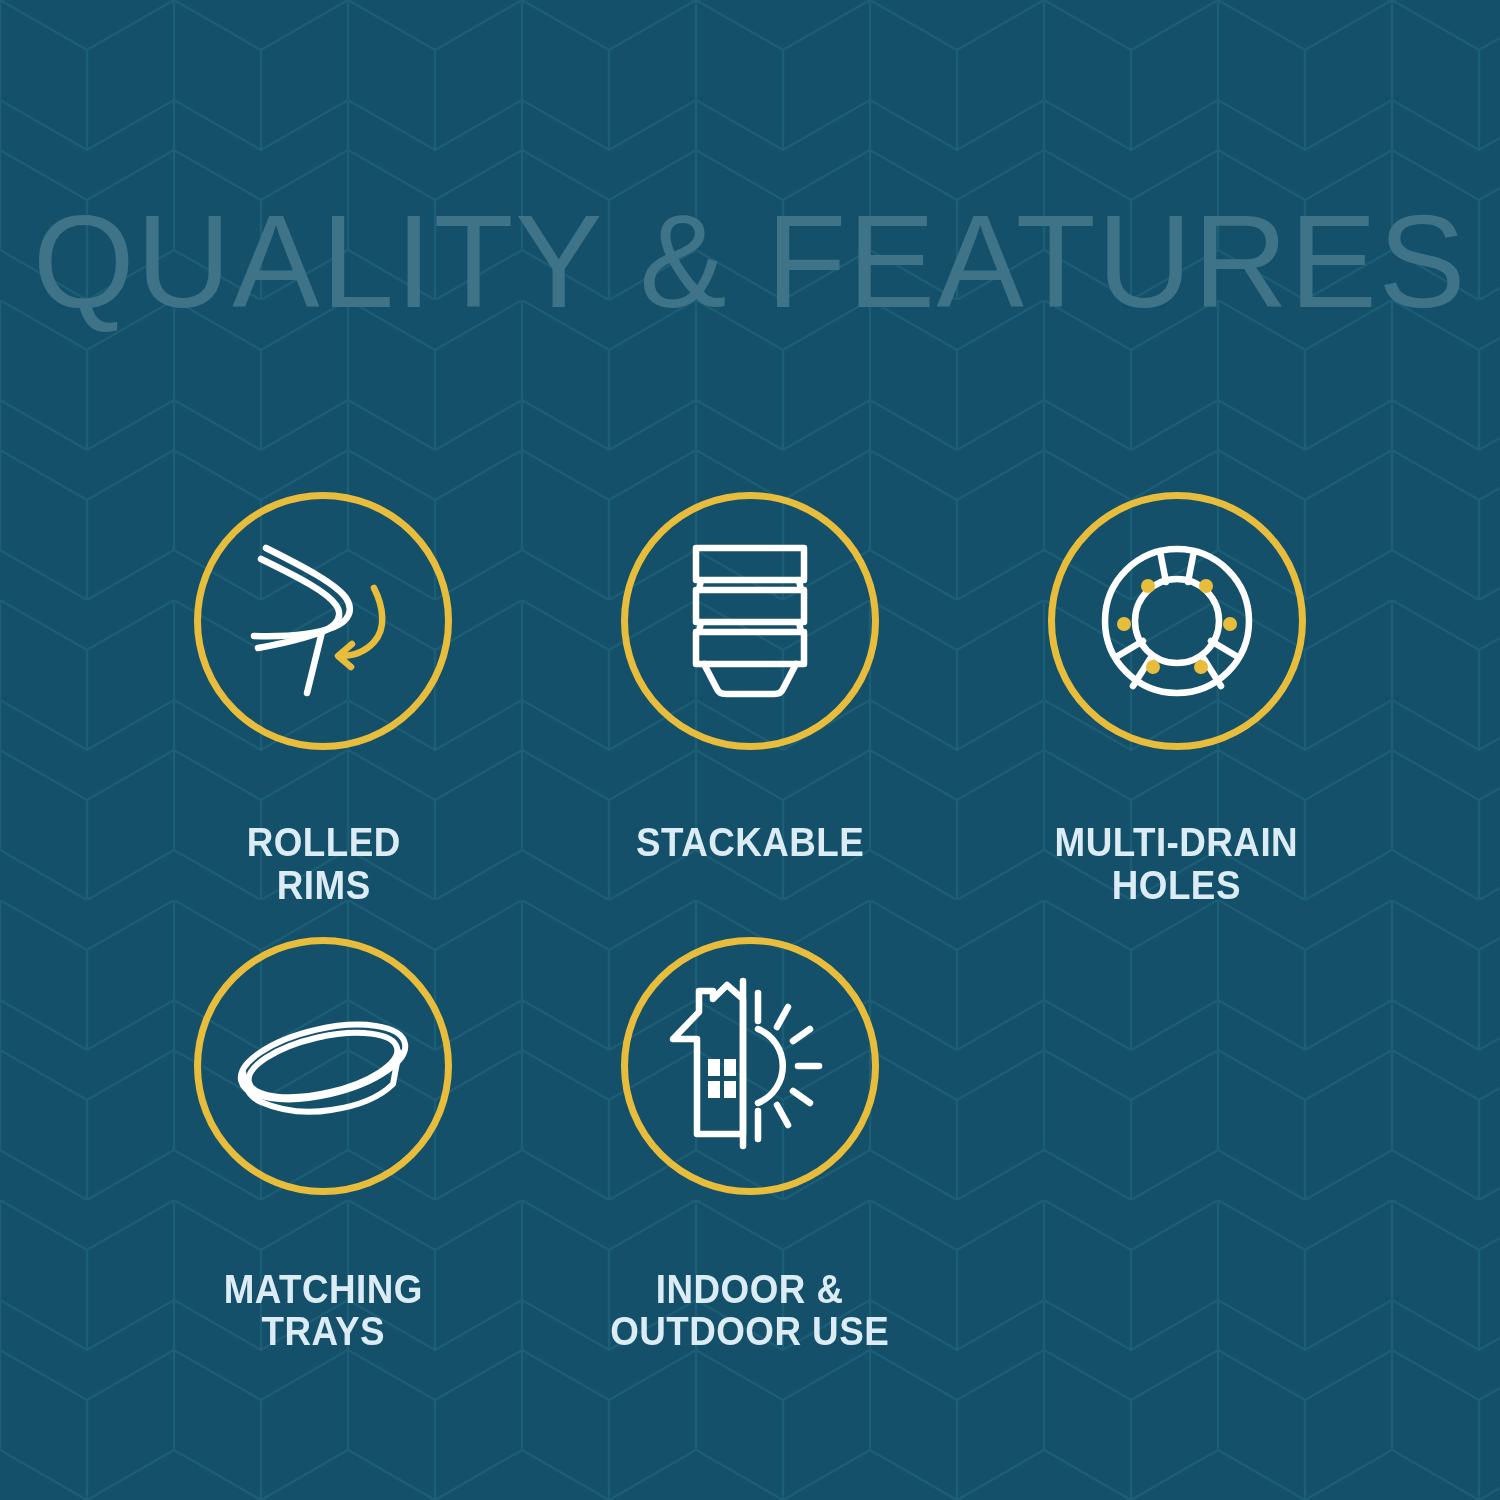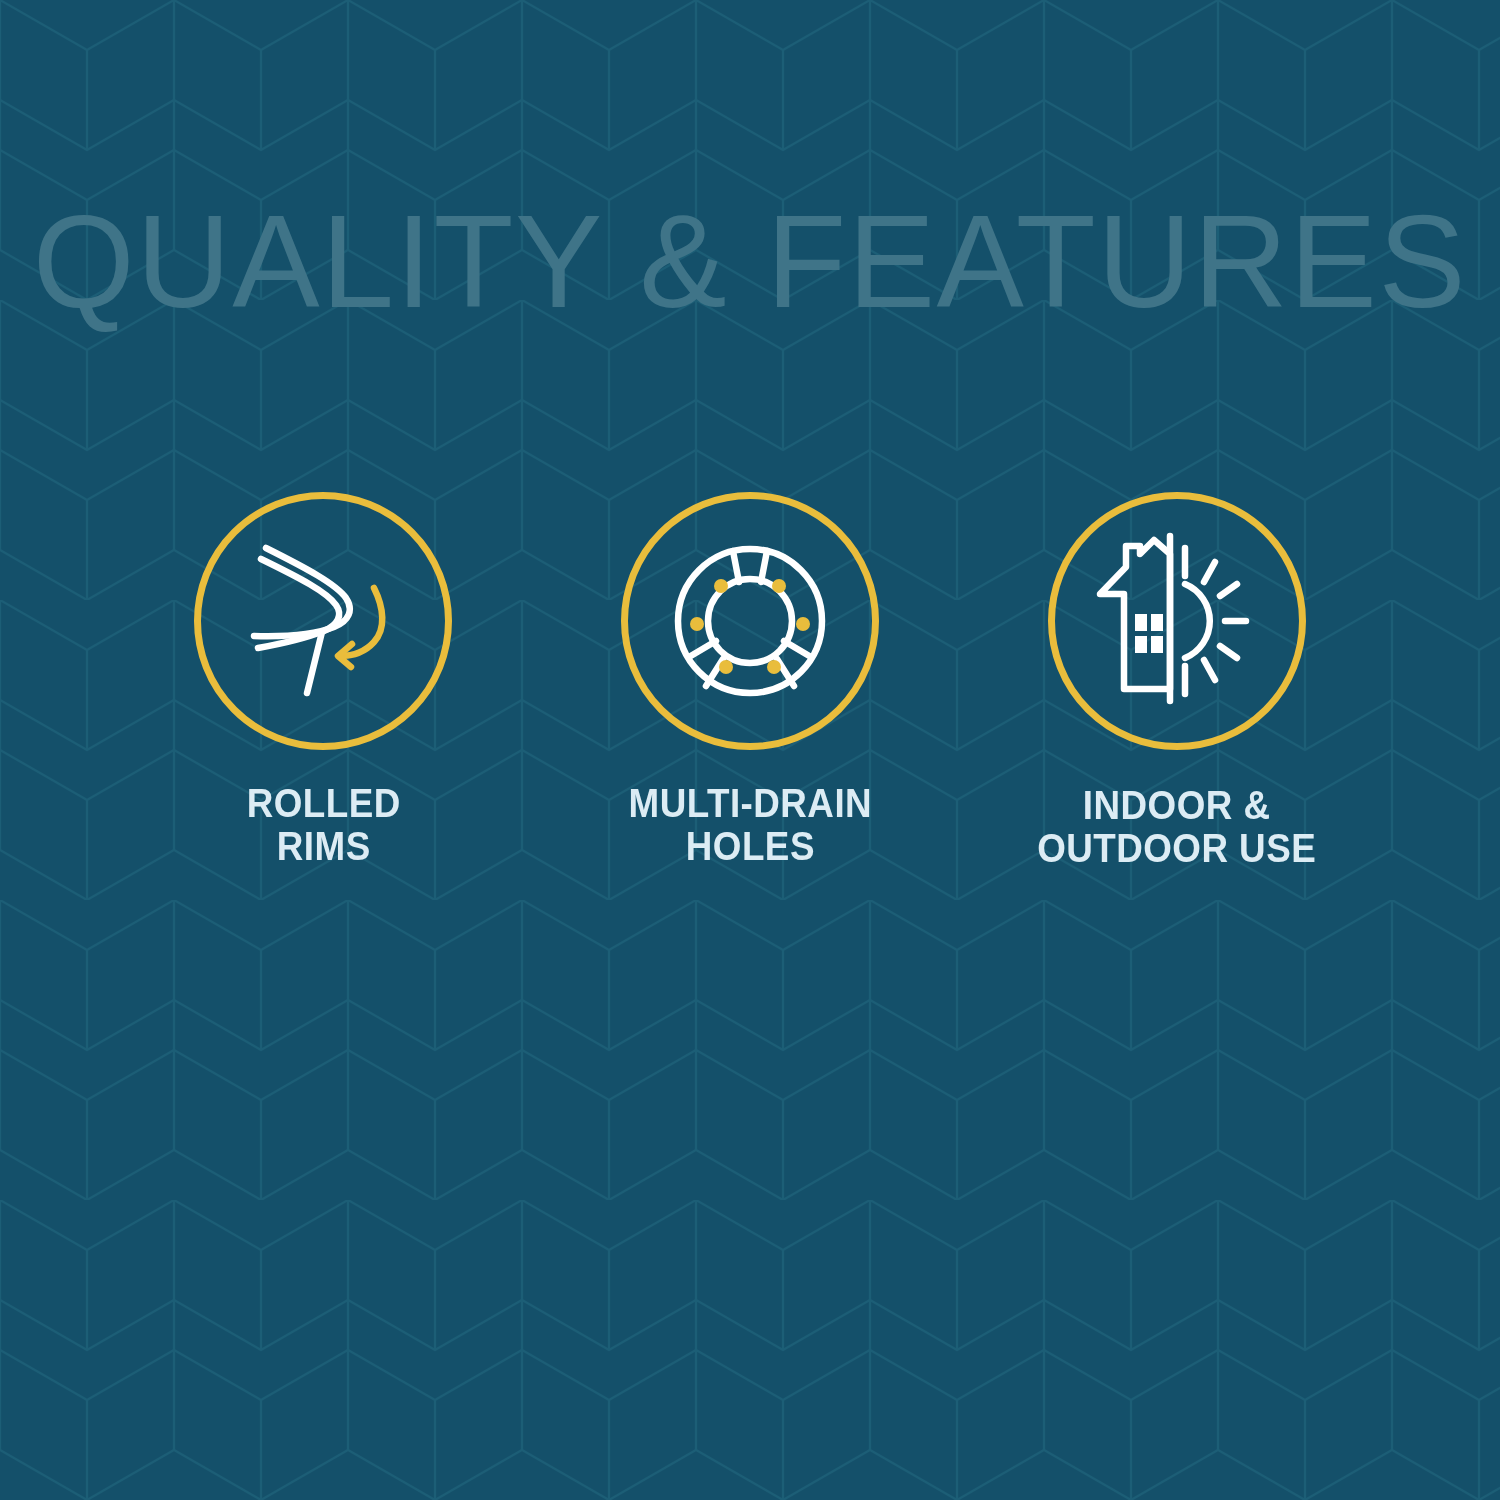--- a/index.html
+++ b/index.html
@@ -24,21 +24,21 @@
   }
 
   .grid{
     position:absolute;top:492px;left:110px;width:1280px;
     display:grid;
     grid-template-columns:repeat(3,1fr);
     grid-template-rows:auto auto;
     row-gap:30px;
   }
   .cell{
-    display:flex;flex-direction:column;align-items:center;
+    display:flex;flex-direction:column;align-items:center;gap:39px;
   }
   .badge{
     width:258px;height:258px;border-radius:50%;
     border:7px solid #e9bd3c;
     box-sizing:border-box;
     display:flex;align-items:center;justify-content:center;
     position:relative;
   }
   .badge svg{display:block;}
   .label{
@@ -98,20 +98,37 @@
           <g fill="none" stroke="#e9bd3c" stroke-width="6.5" stroke-linecap="round" stroke-linejoin="round">
             <path d="M146 62 C156 82 158 103 146 116 C137 126 124 130 112 130"></path>
             <path d="M124 118 L110 130 L123 141"></path>
           </g>
         </svg>
       </div>
       <div class="label">ROLLED
 RIMS</div>
     </div>
 
+    <div class="cell">
+      <div class="badge">
+        <svg width="190" height="190" viewBox="0 0 190 190">
+          <g fill="none" stroke="#ffffff" stroke-width="6.5" stroke-linejoin="round">
+            <rect x="41" y="22" width="108" height="32"></rect>
+            <path d="M46 54 L44 64"></path>
+            <path d="M144 54 L146 64"></path>
+            <rect x="41" y="64" width="108" height="32"></rect>
+            <path d="M46 96 L44 106"></path>
+            <path d="M144 96 L146 106"></path>
+            <rect x="41" y="106" width="108" height="32"></rect>
+            <path d="M49 138 L62 163 Q64 168 71 168 L119 168 Q126 168 128 163 L141 138" stroke-linecap="round"></path>
+          </g>
+        </svg>
+      </div>
+      <div class="label">STACKABLE</div>
+    </div>
 
     <div class="cell">
       <div class="badge">
         <svg width="190" height="190" viewBox="0 0 190 190">
           <g fill="none" stroke="#ffffff" stroke-width="6.5" stroke-linecap="round" stroke-linejoin="round">
             <circle cx="95" cy="95" r="72"></circle>
             <circle cx="95" cy="95" r="42"></circle>
             <path d="M78 25 L84 56"></path>
             <path d="M112 25 L106 56"></path>
             <path d="M34 131 L61 115"></path>
@@ -126,20 +143,33 @@
             <circle cx="148" cy="98" r="7"></circle>
             <circle cx="71" cy="141" r="7"></circle>
             <circle cx="119" cy="141" r="7"></circle>
           </g>
         </svg>
       </div>
       <div class="label">MULTI-DRAIN
 HOLES</div>
     </div>
 
+    <div class="cell row2">
+      <div class="badge">
+        <svg width="200" height="200" viewBox="0 0 200 200">
+          <g fill="none" stroke="#ffffff" stroke-width="6" stroke-linecap="round" stroke-linejoin="round">
+            <ellipse cx="100" cy="96" rx="84" ry="33" transform="rotate(-13 100 96)"></ellipse>
+            <ellipse cx="100" cy="99" rx="76" ry="28" transform="rotate(-13 100 99)"></ellipse>
+            <path d="M20 106 L24 122 Q26 130 38 136 Q70 150 108 144 Q150 138 170 118 L176 86"></path>
+          </g>
+        </svg>
+      </div>
+      <div class="label">MATCHING
+TRAYS</div>
+    </div>
 
     <div class="cell row2">
       <div class="badge">
         <svg width="190" height="190" viewBox="0 0 190 190">
           <g fill="none" stroke="#ffffff" stroke-width="6.5" stroke-linecap="round" stroke-linejoin="round">
             <path d="M18 68 L44 41 L44 20 L58 20 L58 28 L72 14 L88 28 L88 163 L42 163 L42 68 Z"></path>
             <path d="M88 10 L88 175"></path>
             <path d="M103 22 L103 50"></path>
             <path d="M103 140 L103 168"></path>
             <path d="M103 58 A40 40 0 0 1 103 132"></path>

